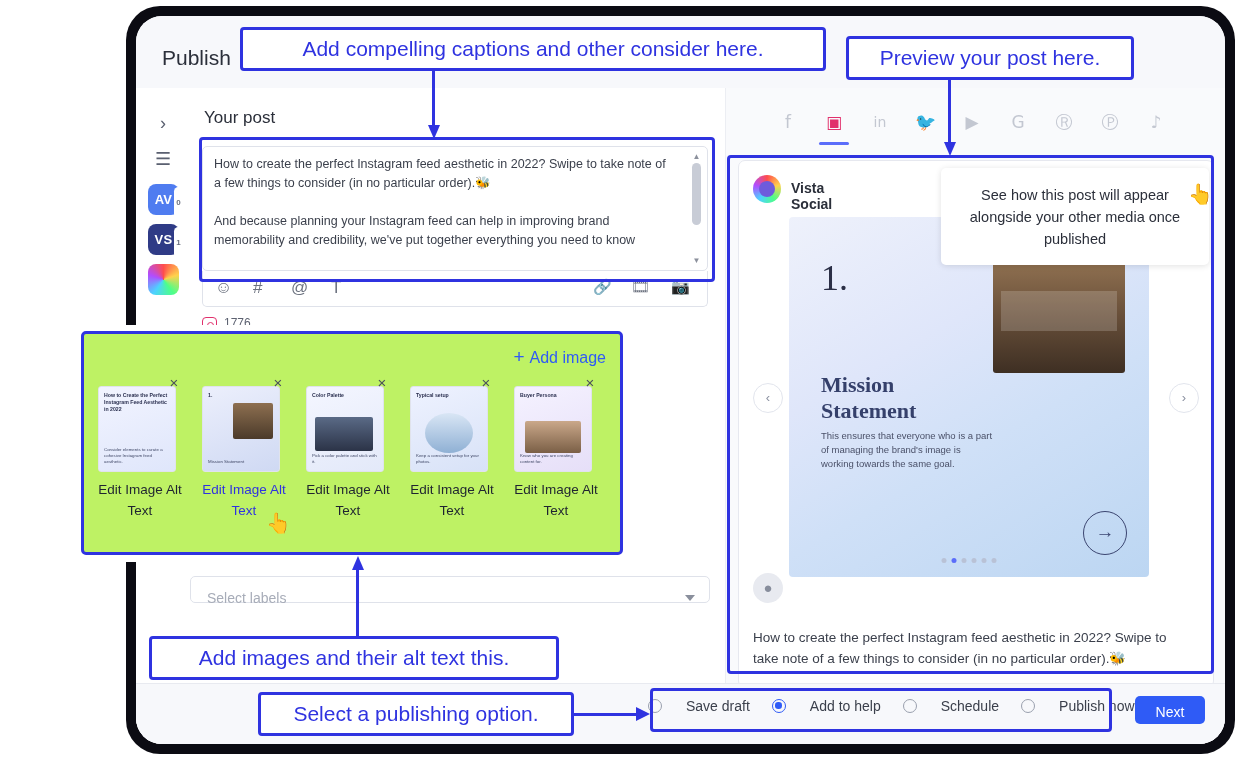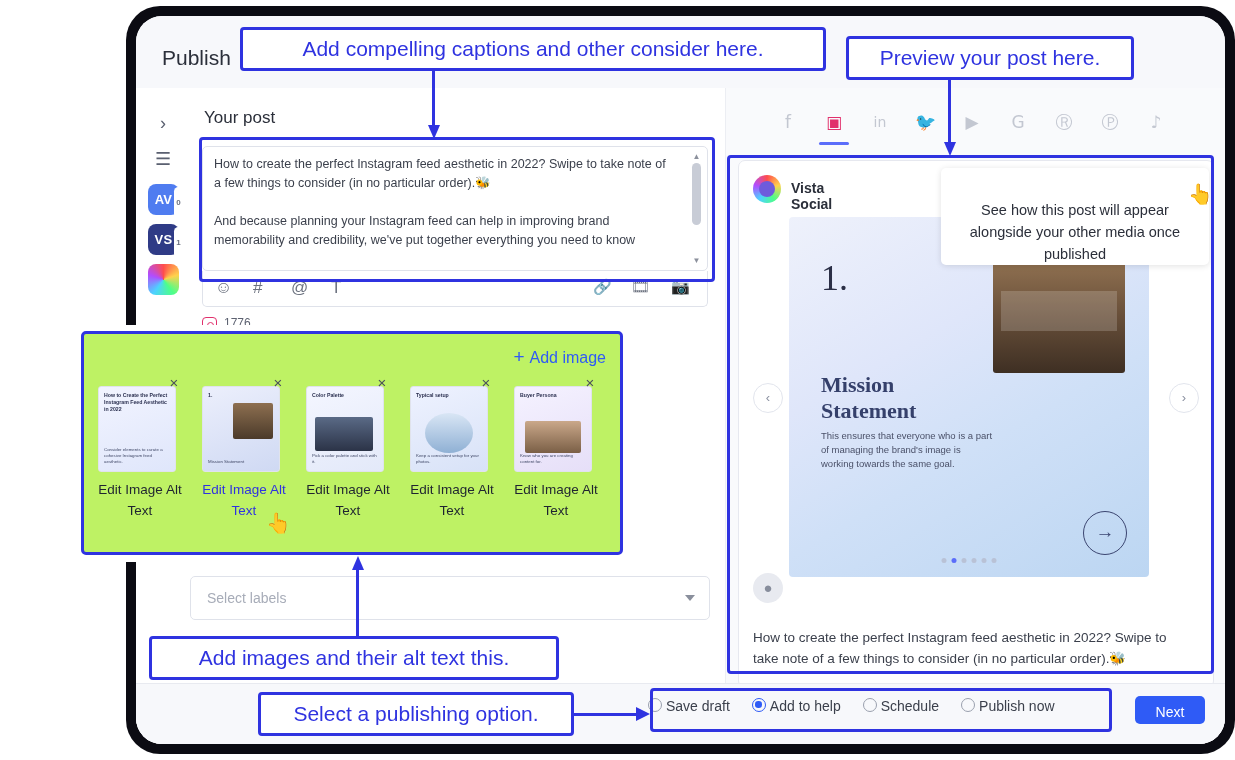--- a/index.html
+++ b/index.html
@@ -221,21 +221,21 @@
     width: 506px;
     height: 210px;
   }
 
   
   #label-select {
     position: absolute;
     left: 54px;
     top: 560px;
     width: 520px;
-    height: 44px;
+    height: 27px;
     border: 1px solid #dfe2ea;
     border-radius: 5px;
     background: #ffffff;
     box-sizing: border-box;
   }
   #label-select-text {
     position: absolute;
     left: 16px;
     top: 13px;
     font-size: 14px;
@@ -471,21 +471,21 @@
     border-top: 1px solid #e8eaf0;
   }
   #radio-group {
     position: absolute;
     left: 512px;
     top: 14px;
     display: flex;
     align-items: center;
     gap: 22px;
   }
-  .radio-item { display: flex; align-items: flex-start; gap: 4px; }
+  .radio-item { display: flex; align-items: center; gap: 24px; }
   .radio-dot {
     width: 14px; height: 14px;
     border: 1.6px solid #9aa0ae;
     border-radius: 50%;
     box-sizing: border-box;
     position: relative;
   }
   .radio-item.sel .radio-dot { border-color: #2f5bf6; }
   .radio-item.sel .radio-dot::after {
     content: "";
@@ -826,21 +826,21 @@
       <div class="t-photo" style="left:10px;top:34px;width:56px;height:32px;background:linear-gradient(180deg,#caa88a,#7a5f46);"></div>
       <div class="t-sub">Know who you are creating content for.</div>
     </div>
     <div class="thumb-close">×</div>
     <div class="thumb-alt">Edit Image Alt Text</div>
   </div>
 
   <div class="cursor" style="left:182px;top:177px;">👆</div>
 </div>
 
-<div style="position:absolute;left:941px;top:168px;width:268px;height:97px;background:#ffffff;border-radius:5px;box-shadow:0 1px 6px rgba(0,0,0,0.12);display:flex;align-items:flex-end;justify-content:center;padding:0 14px;box-sizing:border-box;">
+<div style="position:absolute;left:941px;top:168px;width:268px;height:97px;background:#ffffff;border-radius:5px;box-shadow:0 1px 6px rgba(0,0,0,0.12);display:flex;align-items:center;justify-content:center;padding:0 14px;box-sizing:border-box;">
   <span style="font-size:14.5px;line-height:22px;color:#2b2f3a;text-align:center;">See how this post will appear alongside your other media once published</span>
 </div>
 <div class="cursor" style="left:1188px;top:182px;">👆</div>
 
 <div class="anno-box" style="left:199px;top:137px;width:516px;height:145px;"></div>
 
 <div class="anno-label" style="left:240px;top:27px;width:586px;height:44px;">Add compelling captions and other consider here.</div>
 
 <div class="anno-arrow" style="left:428px;top:71px;width:12px;height:68px;">
   <div class="shaft" style="left:4px;top:0;width:3px;height:56px;"></div>

